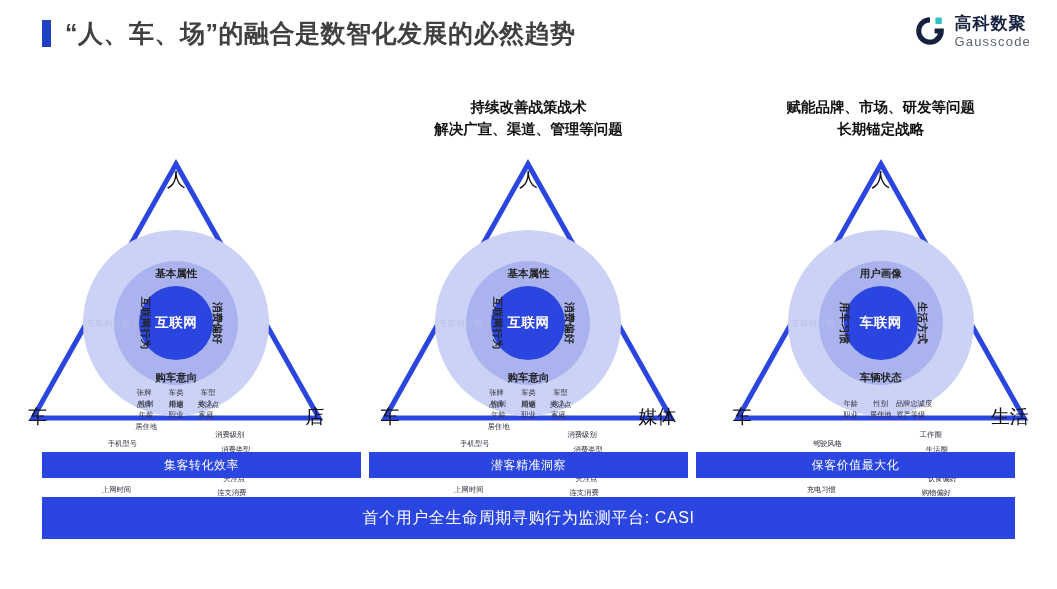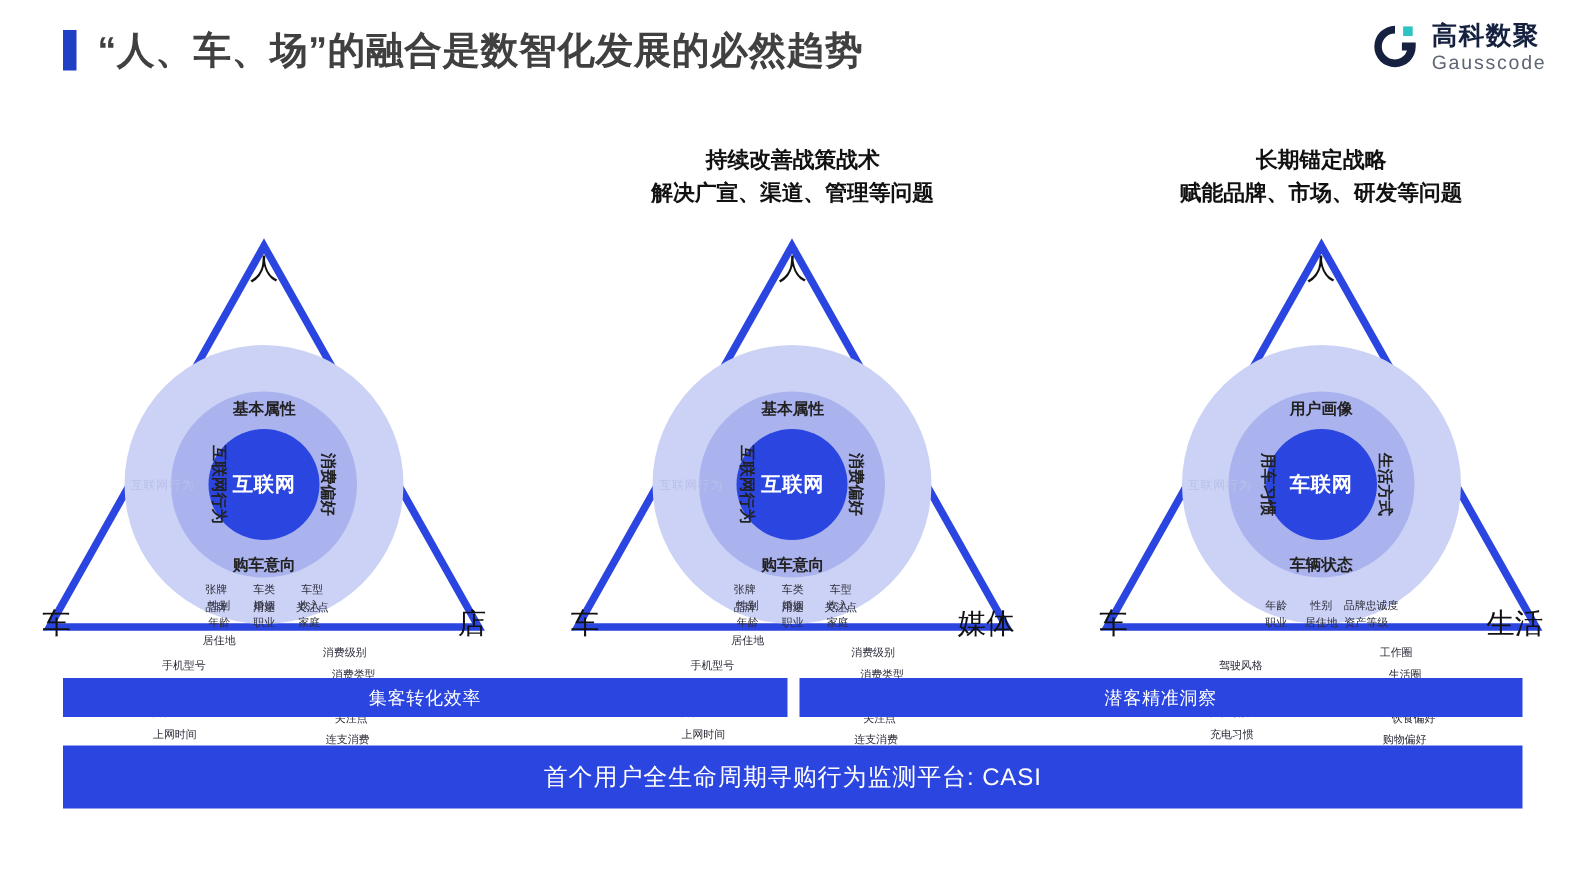--- a/index.html
+++ b/index.html
@@ -412,22 +412,22 @@
           <span class="row stair-r3">消费频次</span>
           <span class="row stair-r4">关注点</span>
           <span class="row stair-r5">连支消费</span>
         </div>
       </div>
     </div>
   </div>
 
   <div class="col">
     <div class="col-head">
+      <div>赋能品牌、市场、研发等问题</div>
       <div>长期锚定战略</div>
-      <div>赋能品牌、市场、研发等问题</div>
     </div>
 
     <div class="tri-wrap">
       <svg class="tri-svg" viewBox="0 0 300 278">
         <polygon points="150,14 293,268 7,268" fill="none" stroke="#2b45e0" stroke-width="5"></polygon>
       </svg>
       <div class="vertex top">人</div>
       <div class="vertex left">车</div>
       <div class="vertex right">生活</div>
 
@@ -466,15 +466,16 @@
         </div>
       </div>
     </div>
   </div>
 
 </div>
 
 <div class="captions">
   <div class="caption-bar">集客转化效率</div>
   <div class="caption-bar">潜客精准洞察</div>
+  <div class="caption-bar">保客价值最大化</div>
 </div>
 
 <div class="footer-bar">首个用户全生命周期寻购行为监测平台: CASI</div>
 
 </body></html>

